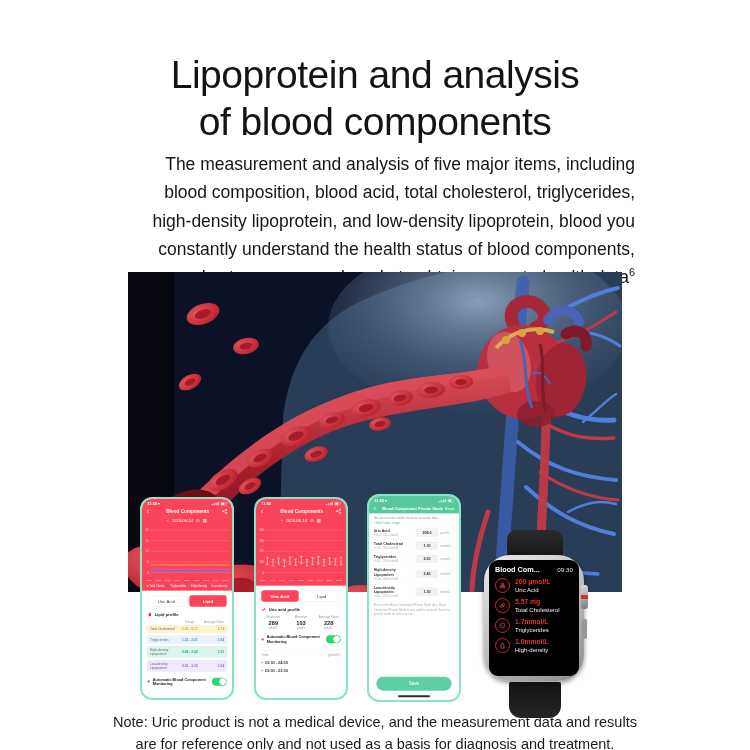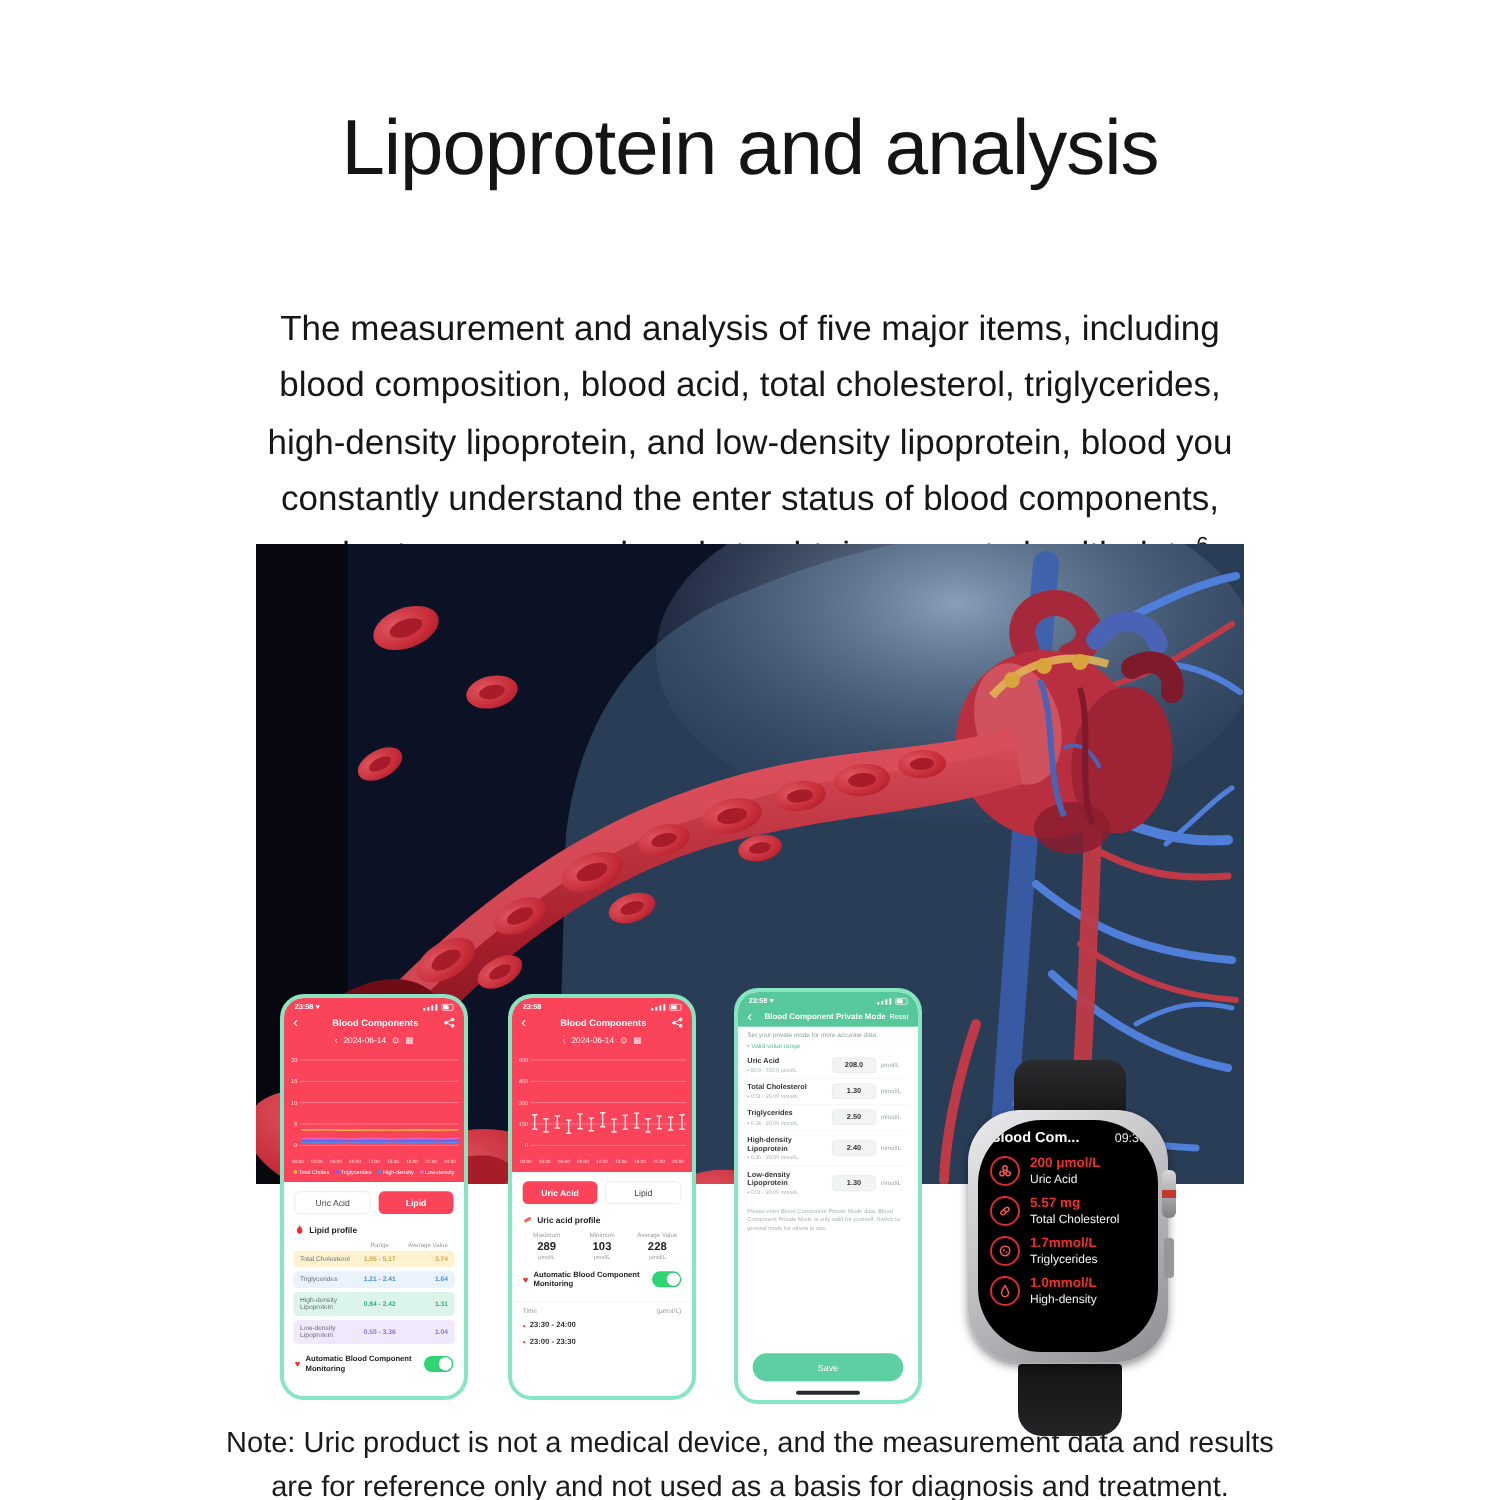--- a/index.html
+++ b/index.html
@@ -1,21 +1,21 @@
 <!DOCTYPE html>
 <html><head>
 <meta charset="utf-8">
 <style>
   html,body{margin:0;padding:0;}
   body{width:750px;height:750px;background:#fff;font-family:"Liberation Sans",sans-serif;position:relative;overflow:hidden;}
   .page{position:absolute;inset:0;background:#fff;}
 
   
   .title{position:absolute;top:52px;left:0;width:750px;text-align:center;color:#141414;font-size:39px;line-height:1.2;letter-spacing:-.5px;}
-  .intro{position:absolute;top:150px;left:115px;width:520px;text-align:center;color:#161616;font-size:17.5px;line-height:1.62;}
+  .intro{position:absolute;top:150px;left:115px;width:520px;text-align:right;color:#161616;font-size:17.5px;line-height:1.62;}
   .intro span{display:block;}
   .intro .lastline{display:inline;}
   .intro sup{font-size:11px;}
   .note{position:absolute;top:712px;left:75px;width:600px;text-align:center;color:#1a1a1a;font-size:14.5px;line-height:1.5;}
   .note span{display:block;}
 
   
   .hero{position:absolute;left:128px;top:272px;width:494px;height:320px;overflow:hidden;background:#0c1226;}
 
   
@@ -84,44 +84,45 @@
   .homebar{position:absolute;left:50%;bottom:8px;width:96px;height:6px;margin-left:-48px;border-radius:3px;background:#2b2b2e;}
 
   
   .watch{position:absolute;left:482px;top:530px;width:106px;height:188px;z-index:6;}
   .strap-top{position:absolute;left:25px;top:0;width:56px;height:30px;background:linear-gradient(#2c2c2f,#141416);border-radius:9px 9px 2px 2px;}
   .strap-bottom{position:absolute;left:27px;bottom:0;width:52px;height:36px;background:linear-gradient(#141416,#242427);border-radius:2px 2px 12px 12px;}
   .watch-body{position:absolute;left:2px;top:25px;width:100px;height:126px;border-radius:26px;background:linear-gradient(145deg,#ececee,#8d8d92);box-shadow:0 2px 5px rgba(0,0,0,.45);}
   .crown{position:absolute;right:-4px;top:30px;width:7px;height:24px;border-radius:3px;background:linear-gradient(#d8d8db,#7f7f84);overflow:hidden;}
   .crown i{display:block;height:4px;margin-top:10px;background:#c0392b;}
   .sidebtn{position:absolute;right:-3px;top:64px;width:5px;height:20px;border-radius:2px;background:#96969b;}
-  .watch-screen{position:absolute;left:5px;top:5px;width:90px;height:116px;border-radius:32px;background:#000;overflow:hidden;}
+  .watch-screen{position:absolute;left:5px;top:5px;width:90px;height:116px;border-radius:9px;background:#000;overflow:hidden;}
   .ws{width:180px;height:232px;transform:scale(.5);transform-origin:0 0;box-sizing:border-box;padding:10px 12px 0;color:#fff;}
   .whdr{display:flex;justify-content:space-between;align-items:baseline;}
   .wttl{font-size:14.5px;font-weight:bold;}
   .wtime{font-size:12.5px;color:#e8e8e8;}
   .wrow{display:flex;align-items:center;gap:10px;margin-top:9px;}
   .wic{width:26px;height:26px;border-radius:50%;border:2.5px solid #d92b2b;display:flex;align-items:center;justify-content:center;flex:none;}
   .wval{font-size:13.5px;font-weight:bold;color:#e8312d;}
   .wlab{font-size:12px;color:#f2f2f2;margin-top:2px;}
 </style>
 </head>
 <body>
 
 <div class="page">
 
   <div class="title">
     <div>Lipoprotein and analysis</div>
+    <div>of blood components</div>
   </div>
 
   <div class="intro">
     <span>The measurement and analysis of five major items, including</span>
     <span>blood composition, blood acid, total cholesterol, triglycerides,</span>
     <span>high-density lipoprotein, and low-density lipoprotein, blood you</span>
-    <span>constantly understand the enter status of blood components,</span>
+    <span>constantly understand the health status of blood components,</span>
     <span><span class="lastline">and set up a personal mode to obtain accurate health data</span><sup>6</sup></span>
   </div>
 
   <div class="hero">
     <svg width="494" height="320" viewBox="0 0 494 320">
       <defs>
         <linearGradient id="tubeG" x1="0" y1="0" x2="0" y2="1">
           <stop offset="0" stop-color="#d94f5a"></stop>
             <stop offset=".55" stop-color="#a71e2c"></stop>
             <stop offset="1" stop-color="#73101b"></stop>

